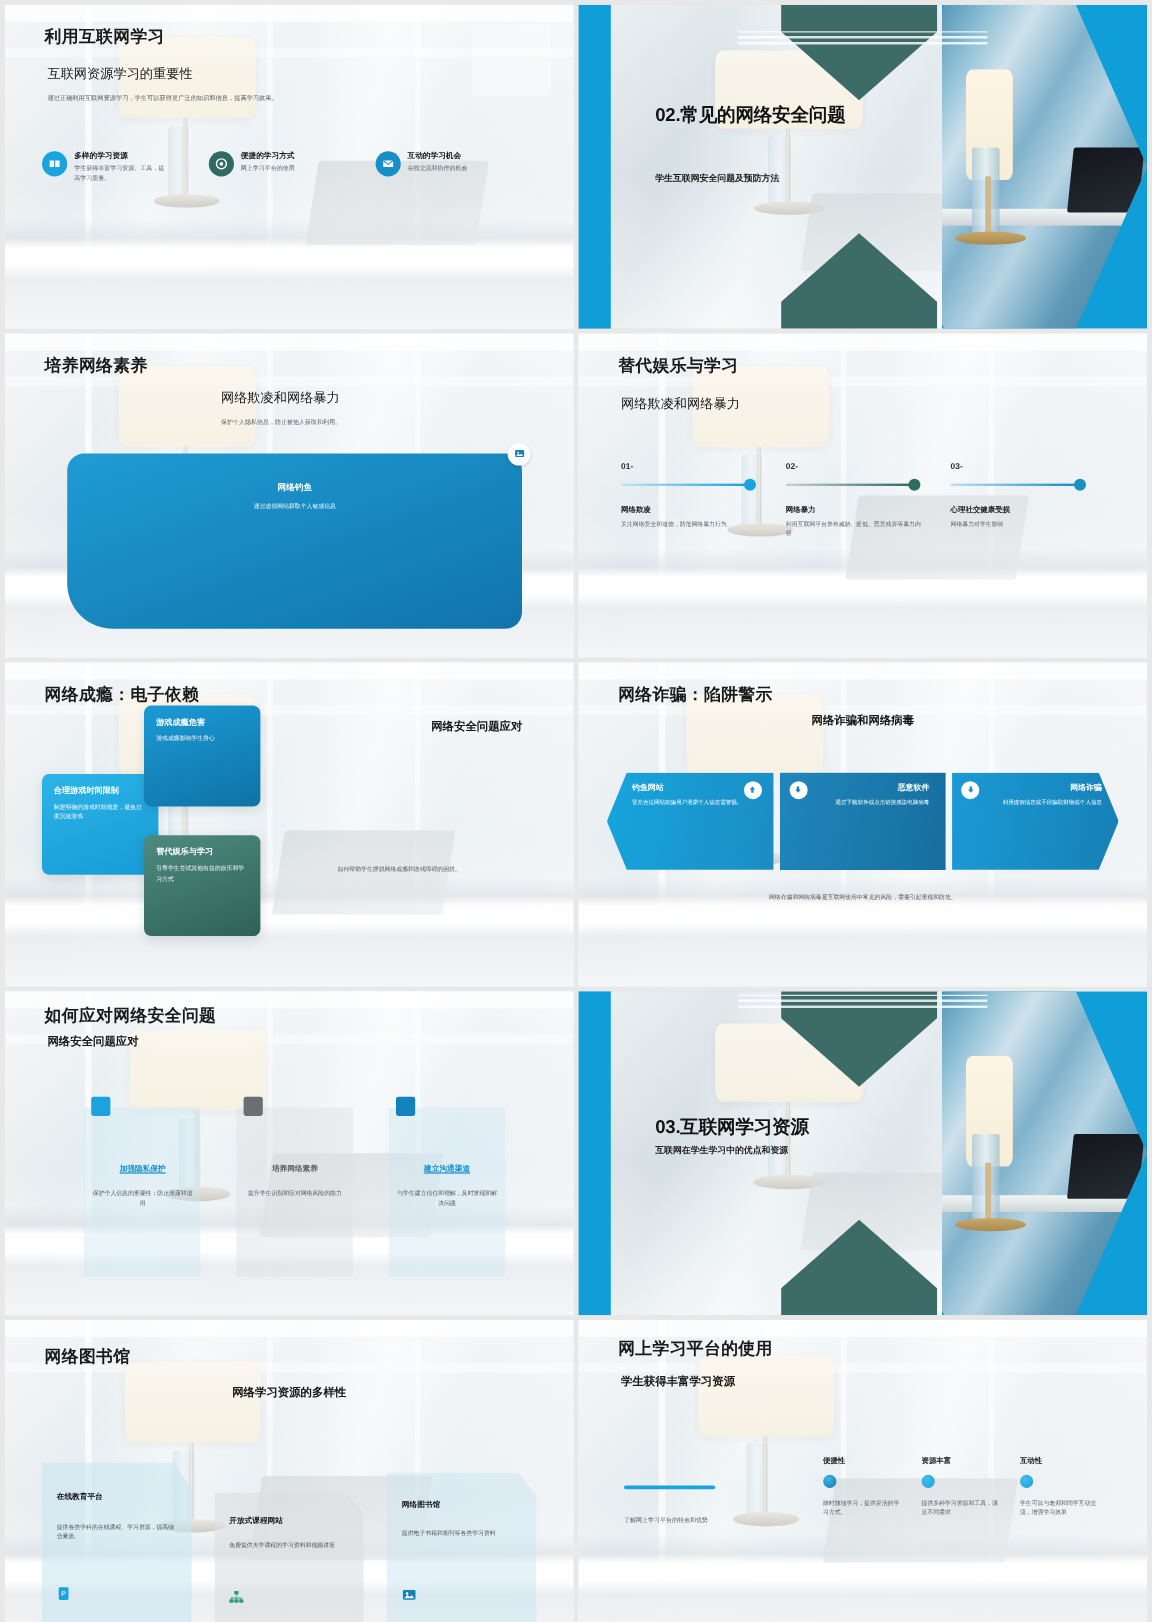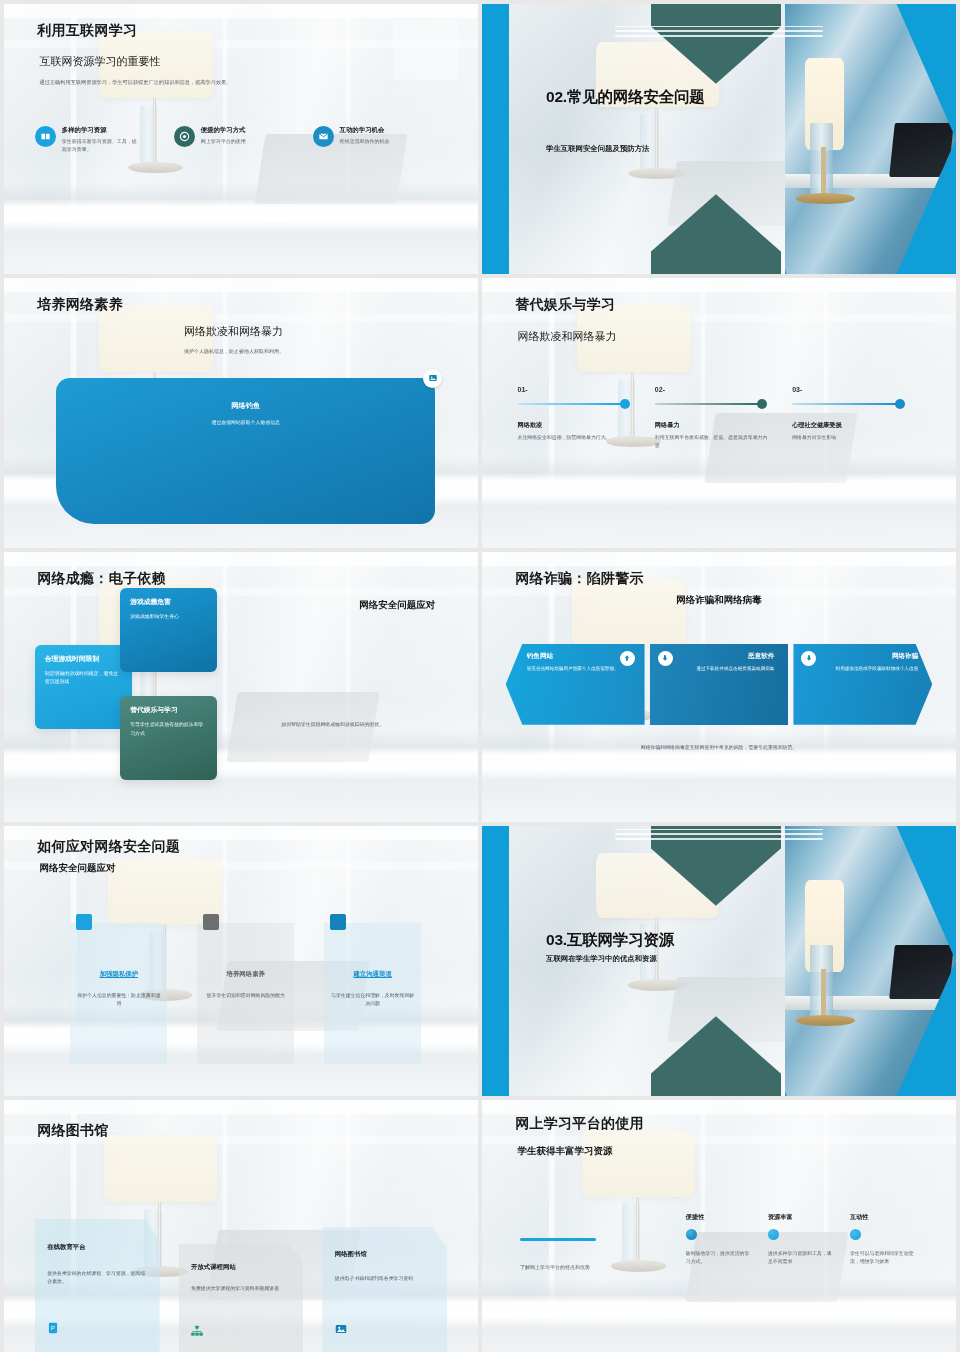--- a/index.html
+++ b/index.html
@@ -586,20 +586,21 @@
     <div class="bg"></div>
     <div class="lamp" style="left:21%;top:13%">
       <div class="shade"></div>
         <div class="bottle"></div>
         <div class="stem"></div>
         <div class="base"></div>
     </div>
     <div class="laptop" style="right:26%;bottom:26%"></div>
 
     <div class="title" style="top:8%">网络图书馆</div>
+    <div class="s9-sub">网络学习资源的多样性</div>
 
     <div class="notch-row">
       <div class="notch n1">
         <h4 class="card-h">在线教育平台</h4>
         <p>提供各类学科的在线课程、学习资源，提高综合素质。</p>
         <span class="ic">
           <svg viewBox="0 0 24 24">
               <rect x="5" y="3" width="14" height="18" rx="2" fill="#1aa3de"></rect>
               <text x="12" y="16" font-size="10" fill="#fff" text-anchor="middle" font-family="sans-serif">P</text>
             </svg>

